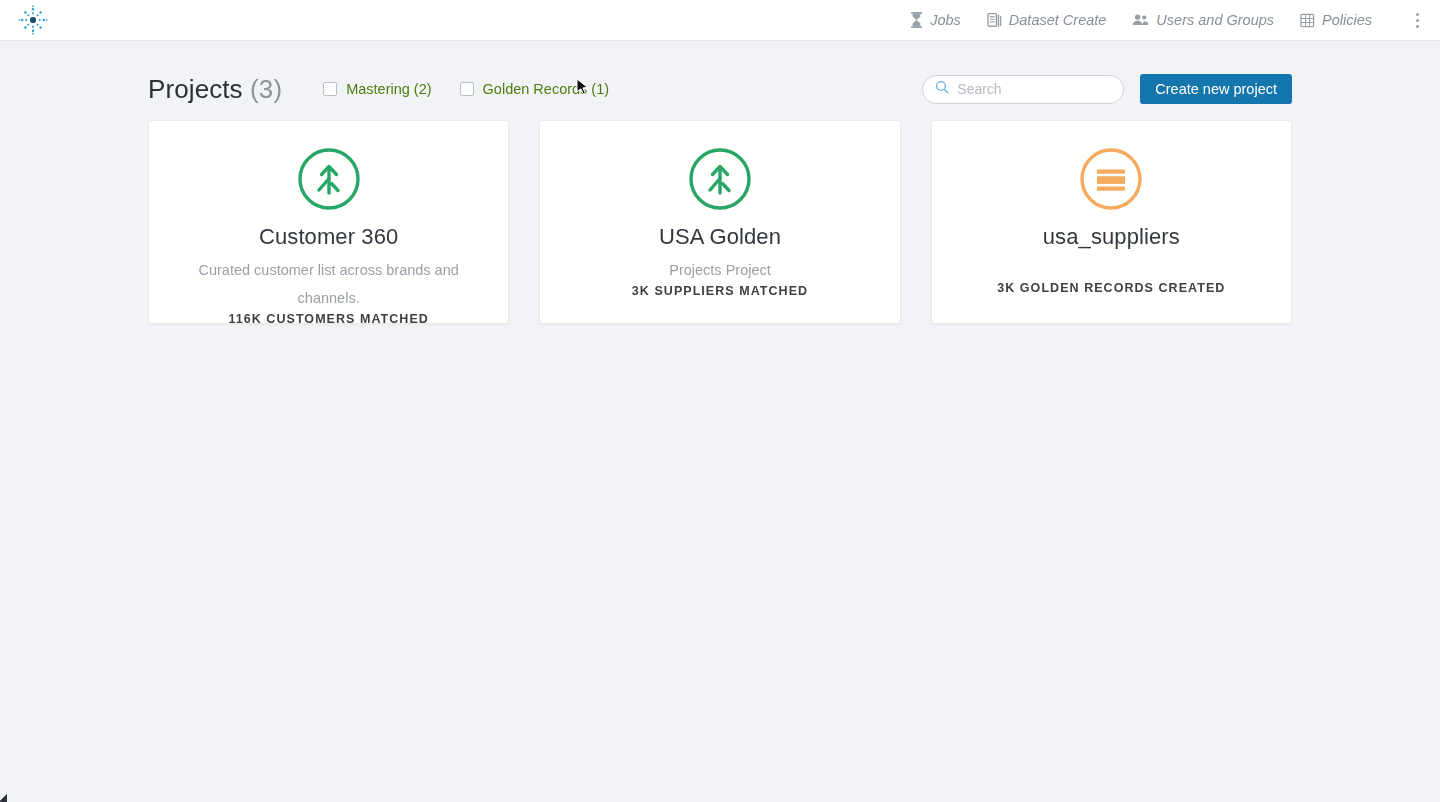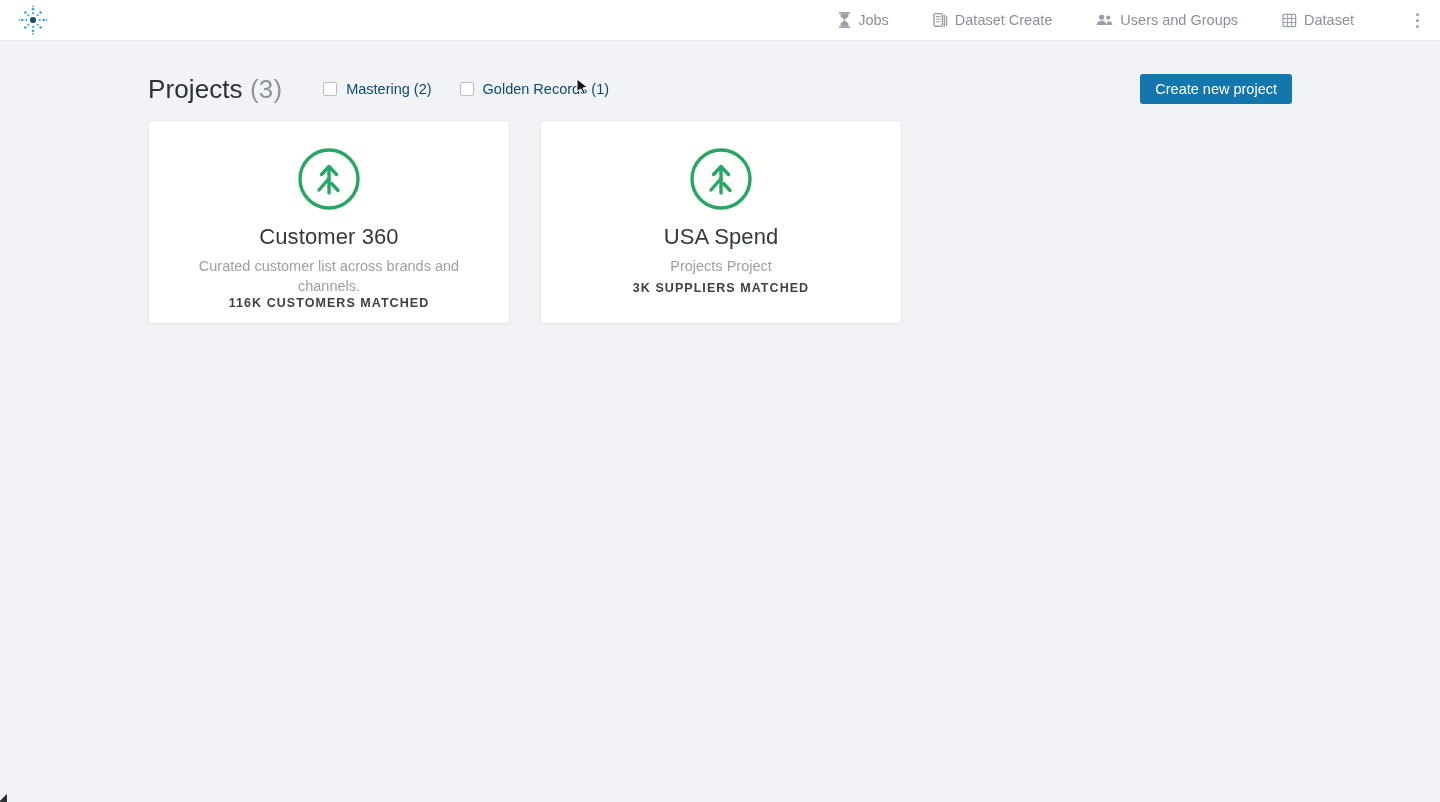--- a/index.html
+++ b/index.html
@@ -17,21 +17,22 @@
     border-bottom: 1px solid #e6e8ed;
     display: flex;
     align-items: center;
     padding: 0 14px 0 18px;
   }
   .brand-logo { width: 30px; height: 30px; display: block; }
   .topnav {
     margin-left: auto;
     display: flex;
     align-items: center;
-    gap: 44px;
+    gap: 26px;
+    font-style: italic;
   }
   .nav-item {
     display: flex;
     align-items: center;
     gap: 7px;
     color: #8a9099;
     font-size: 14.5px;
     cursor: pointer;
     white-space: nowrap;
   }
@@ -59,21 +60,21 @@
   .page-title {
     font-size: 26px;
     color: #2c3138;
     font-weight: 400;
     letter-spacing: .1px;
   }
   .page-title .count { color: #8d939b; }
   .filters { display: flex; align-items: center; gap: 28px; margin-left: 28px; }
   .filter {
     display: flex; align-items: center; gap: 9px;
-    color: #0c4a6e; font-size: 14.5px; cursor: pointer;
+    color: #4d7c0f; font-size: 14.5px; cursor: pointer;
   }
   .checkbox {
     width: 14px; height: 14px;
     border: 1px solid #b9bec6;
     border-radius: 2px;
     background: #fff;
     display: block;
   }
   .header-right { margin-left: auto; display: flex; align-items: center; gap: 16px; }
   .search-box {
@@ -127,21 +128,21 @@
   .card-title {
     margin-top: 13px;
     font-size: 22px;
     color: #33383f;
     font-weight: 400;
     letter-spacing: .1px;
   }
   .card-desc {
     margin-top: 6px;
     font-size: 14.5px;
-    line-height: 20px;
+    line-height: 28px;
     color: #9a9fa7;
     text-align: center;
     max-width: 262px;
   }
   .card-stat {
     margin-top: auto;
     margin-bottom: 28px;
     font-size: 12.5px;
     font-weight: bold;
     letter-spacing: 1.05px;
@@ -227,21 +228,21 @@
       <span>Users and Groups</span>
     </div>
 
     <div class="nav-item">
       <span class="nav-ico">
         <svg width="15" height="15" viewBox="0 0 15 15" fill="none" stroke="currentColor" stroke-width="1.3">
           <rect x="1" y="1.4" width="12.6" height="12.2" rx="1"></rect>
           <path d="M1 5.4h12.6M1 9.4h12.6M5.6 1.4v12.2M9.6 1.4v12.2" stroke-width="1.05"></path>
         </svg>
       </span>
-      <span>Dataset</span>
+      <span>Policies</span>
     </div>
 
     <div class="kebab">
       <span></span>
       <span></span>
       <span></span>
     </div>
   </nav>
 </div>
 
@@ -259,20 +260,29 @@
         <span class="checkbox"></span>
         <span>Mastering (2)</span>
       </label>
       <label class="filter">
         <span class="checkbox"></span>
         <span>Golden Records (1)</span>
       </label>
     </div>
 
     <div class="header-right">
+      <div class="search-box">
+        <span>
+          <svg width="14" height="14" viewBox="0 0 14 14" fill="none" stroke="#6cb6dd" stroke-width="1.4">
+            <circle cx="6" cy="6" r="4.4"></circle>
+            <path d="M9.4 9.4l3.4 3.4" stroke-linecap="round"></path>
+          </svg>
+        </span>
+        <input type="text" placeholder="Search" style="">
+      </div>
       <button class="btn-primary">Create new project</button>
     </div>
   </div>
 
   <div class="cards">
 
     <div class="card">
       <span class="card-icon">
         <svg viewBox="0 0 64 64" fill="none" stroke="#27a666" stroke-width="3.4">
           <circle cx="32" cy="32" r="29"></circle>
@@ -290,25 +300,38 @@
     <div class="card">
       <span class="card-icon">
         <svg viewBox="0 0 64 64" fill="none" stroke="#27a666" stroke-width="3.4">
           <circle cx="32" cy="32" r="29"></circle>
           <path d="M32 46V20" stroke-linecap="round"></path>
           <path d="M24.5 27.5L32 19.5l7.5 8" stroke-linecap="round" stroke-linejoin="round"></path>
           <path d="M32 31.5L22 43" stroke-linecap="round"></path>
           <path d="M34.5 36.5L41 43.5" stroke-linecap="round"></path>
         </svg>
       </span>
-      <div class="card-title">USA Spend</div>
+      <div class="card-title">USA Golden</div>
       <div class="card-desc">Projects Project</div>
       <div class="card-stat">3K SUPPLIERS MATCHED</div>
     </div>
 
+    <div class="card">
+      <span class="card-icon">
+        <svg viewBox="0 0 64 64" fill="none">
+          <circle cx="32" cy="32" r="29" stroke="#f4ab5e" stroke-width="3.4"></circle>
+          <rect x="18" y="22.5" width="28" height="4.2" fill="#f4ab5e"></rect>
+          <rect x="18" y="29.3" width="28" height="7.6" fill="#f4ab5e"></rect>
+          <rect x="18" y="39.5" width="28" height="4.2" fill="#f4ab5e"></rect>
+        </svg>
+      </span>
+      <div class="card-title">usa_suppliers</div>
+      <div class="card-desc"></div>
+      <div class="card-stat">3K GOLDEN RECORDS CREATED</div>
+    </div>
   </div>
 </div>
 
 <svg class="cursor" viewBox="0 0 14 20">
   <path d="M1 1l10.5 8.4-4.6.5 2.6 5.4-2 1-2.6-5.4-3.9 2.6z" fill="#111" stroke="#fff" stroke-width="1"></path>
 </svg>
 
 <div class="corner-artifact"></div>
 
 </body></html>

